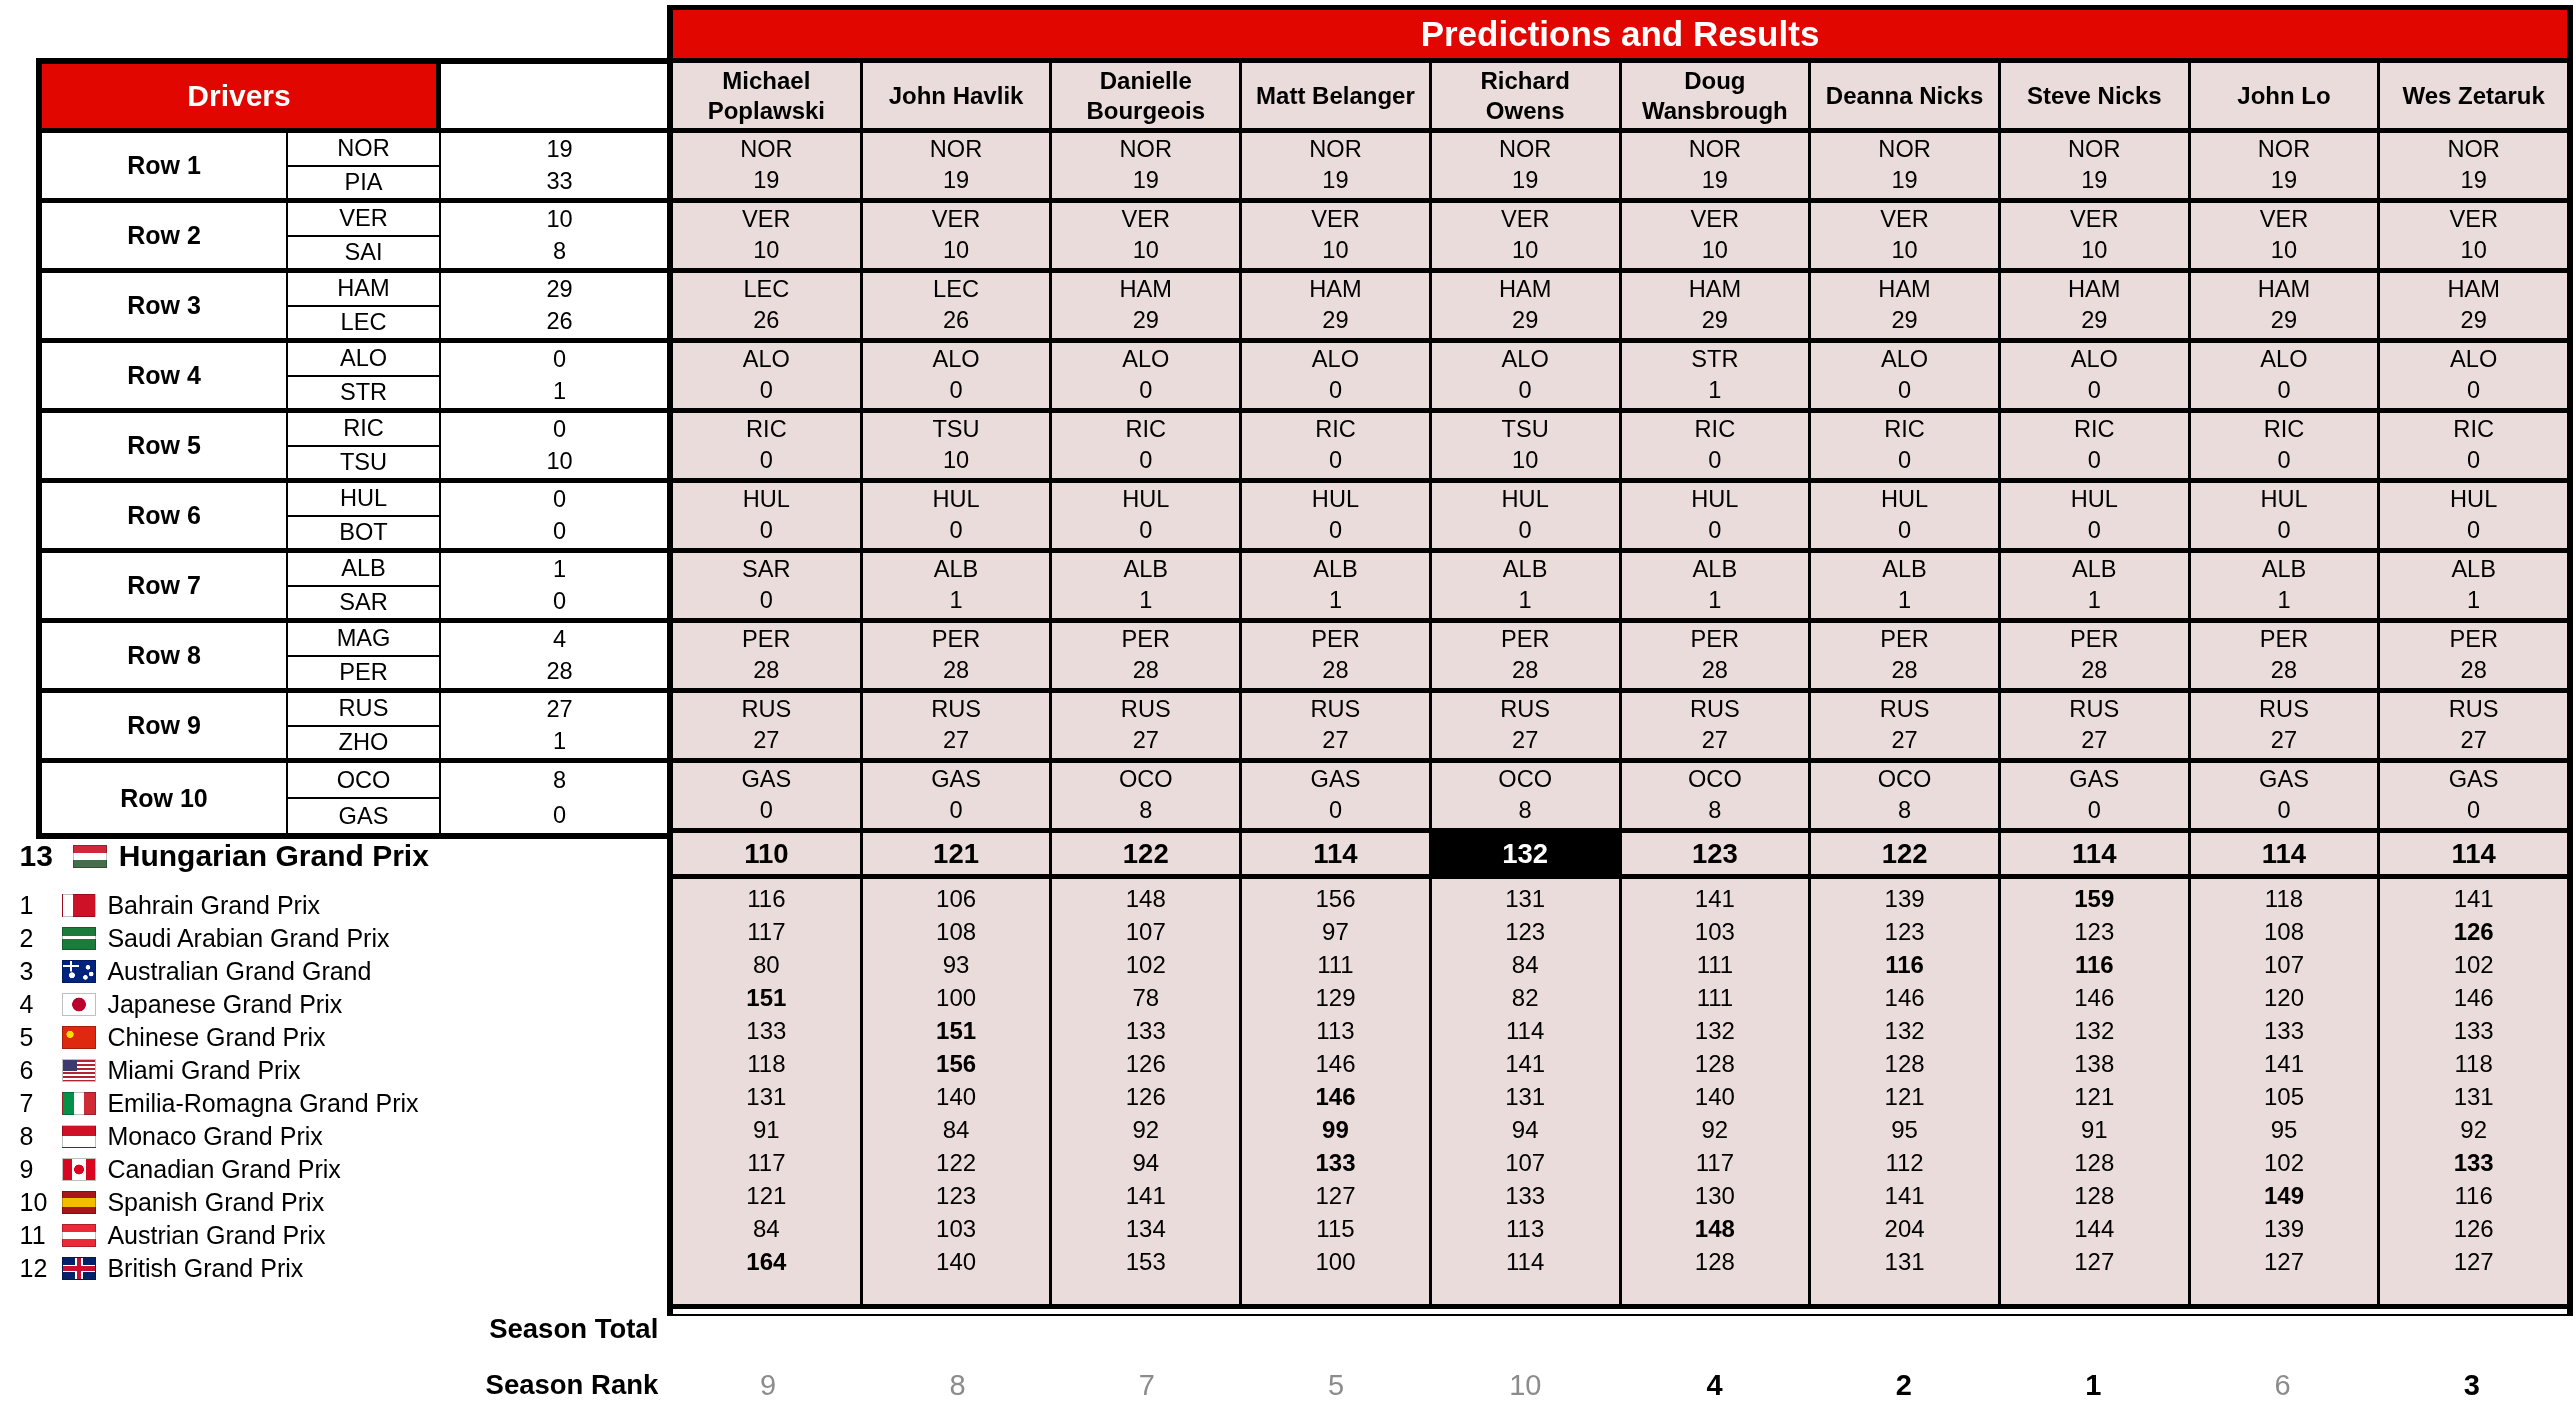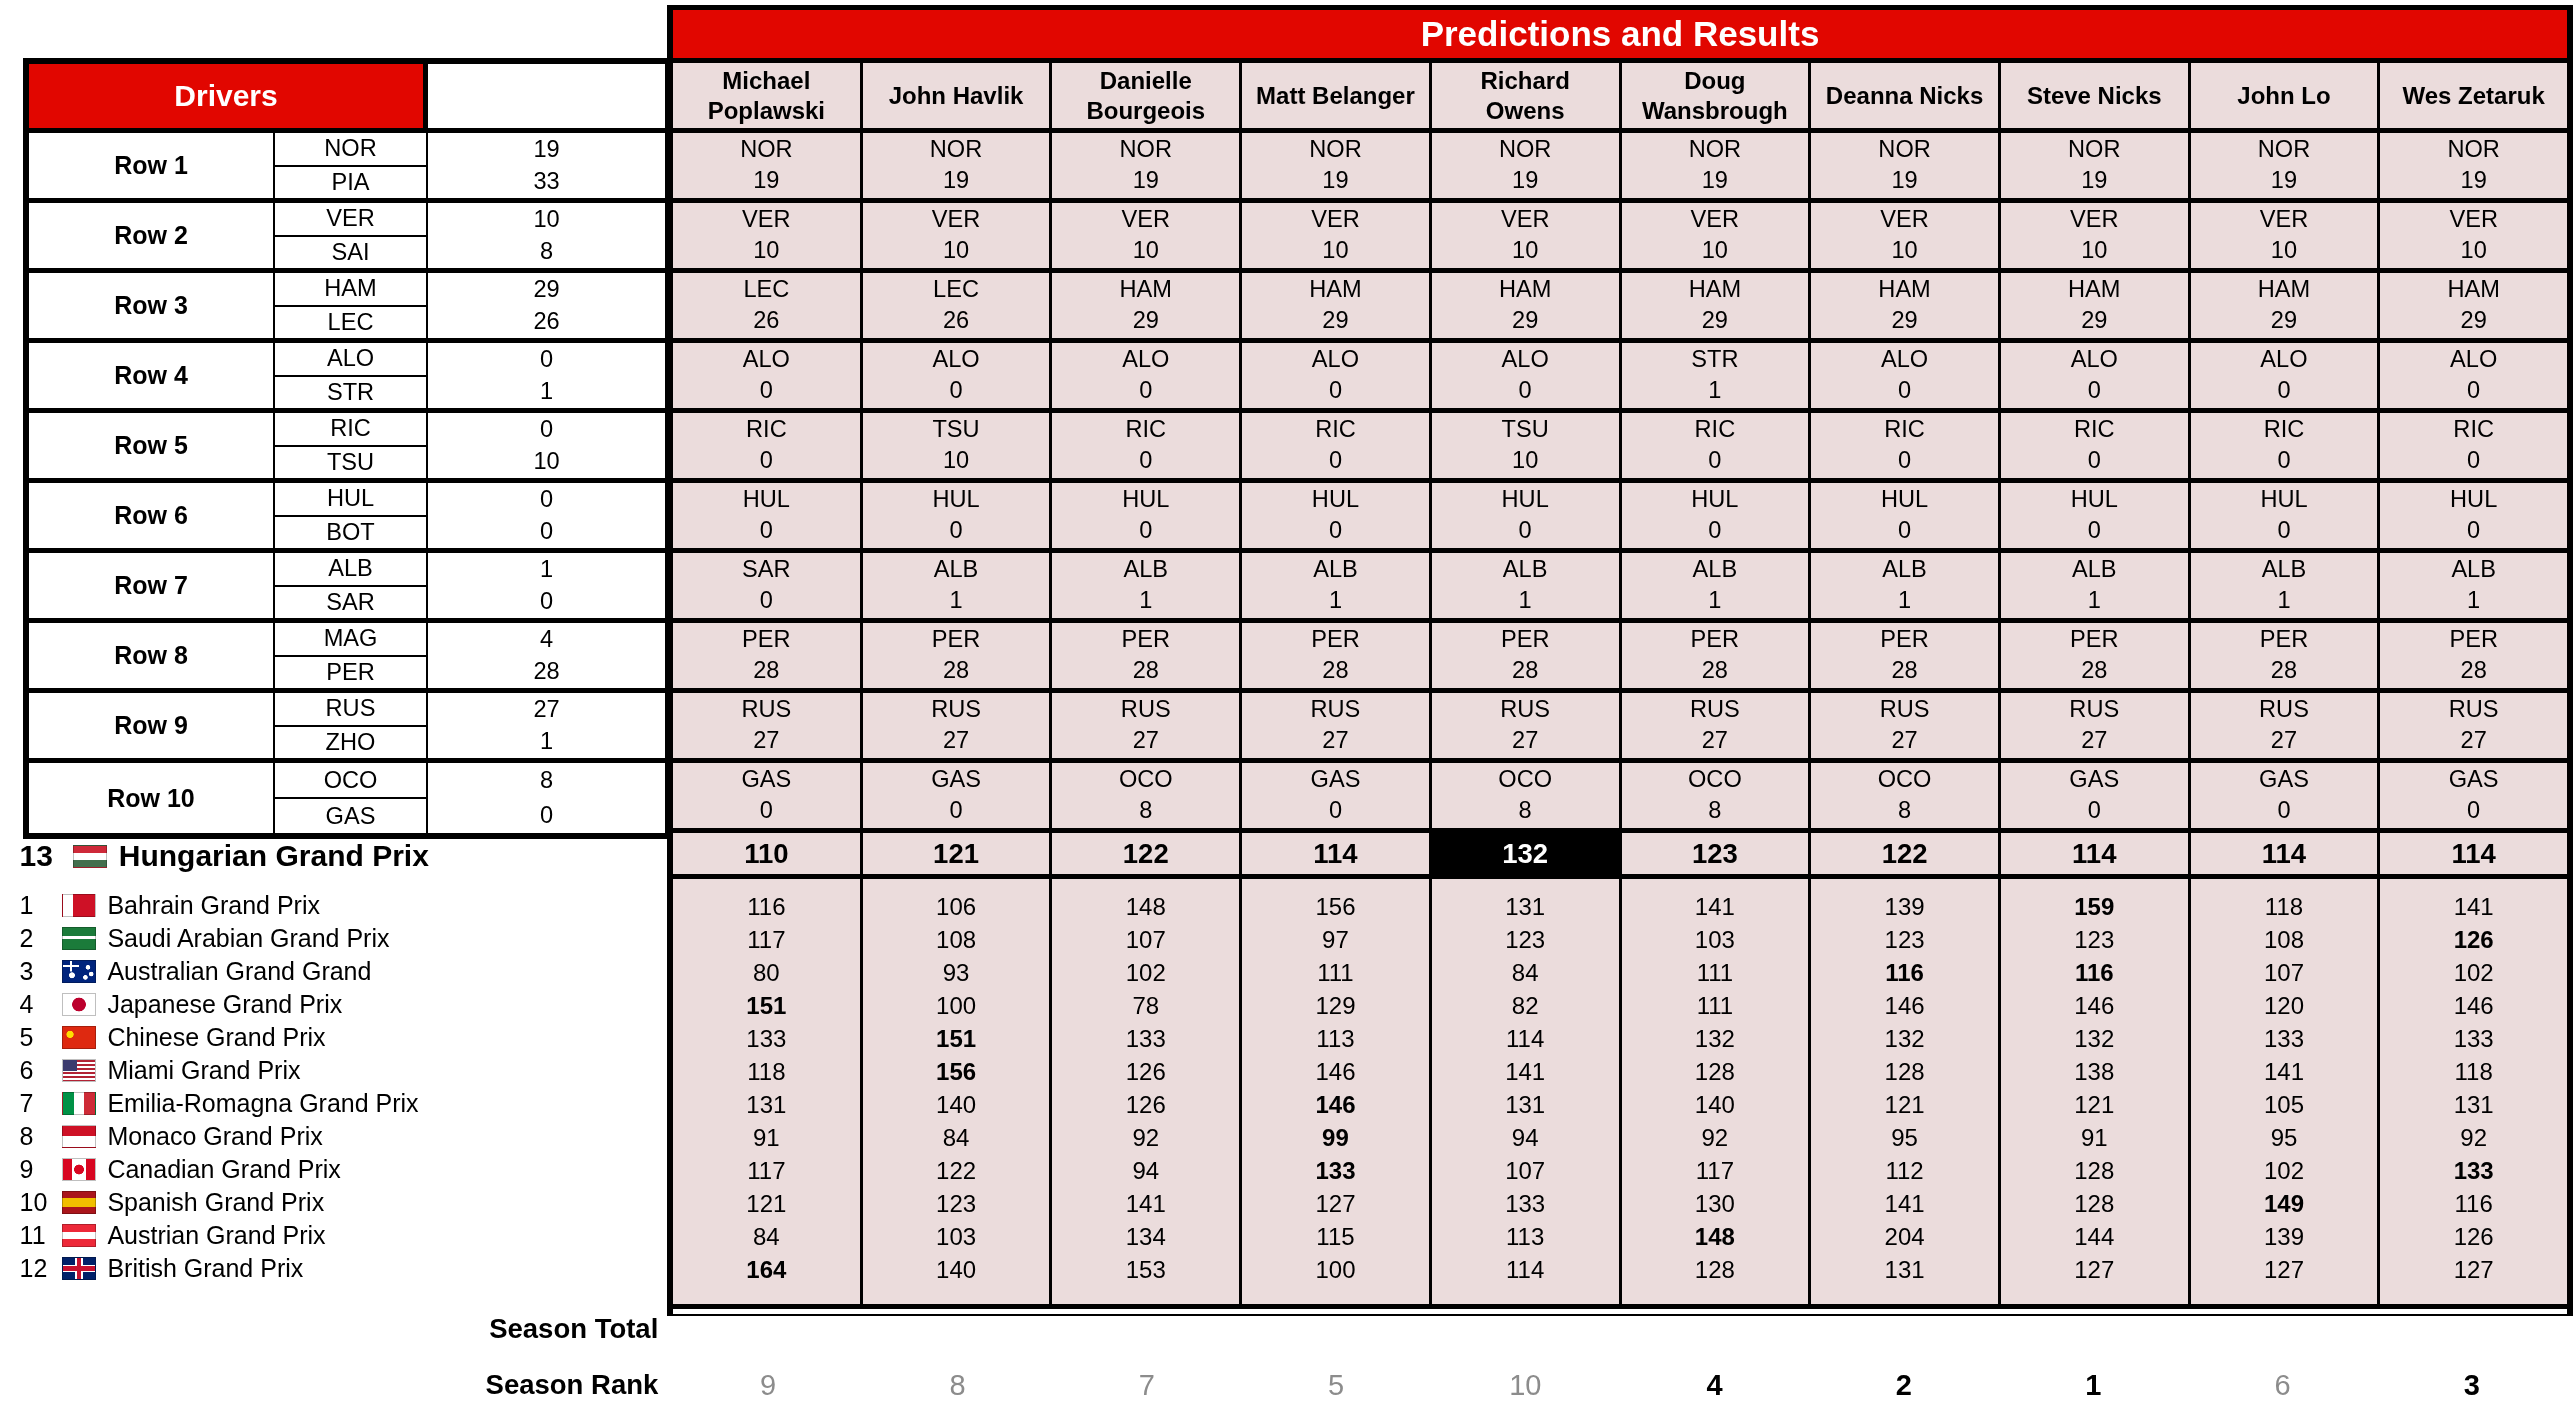--- a/index.html
+++ b/index.html
@@ -1,21 +1,21 @@
 <!DOCTYPE html>
 <html style="--red: #E10600; --pink: #EBDCDC; --hl-bg: #000000; --hl-fg: #FFFFFF; --muted: #8C8C8C;font-size:10.5px"><head>
 <meta charset="utf-8">
 <style>
   *{box-sizing:border-box;margin:0;padding:0}
   html,body{background:#fff}
   .page{position:relative;width:2576px;height:1416px;background:#fff;overflow:hidden;
         font-family:"Liberation Sans",sans-serif;color:#000}
 
   
-  #left-table{position:absolute;left:23px;top:58px;width:648px;border:6.5px solid #000;background:#fff}
+  #left-table{position:absolute;left:36px;top:58px;width:648px;border:6.5px solid #000;background:#fff}
   #left-header{display:flex;height:69px;border-bottom:5.2px solid #000}
   .lh-drivers{width:399px;border-right:5.2px solid #000;background:var(--red,#E10600);
               display:flex;align-items:center;justify-content:center;color:#fff;font-weight:bold;font-size:30px}
   .lh-points{flex:1;background:var(--red,#E10600);display:flex;align-items:center;justify-content:center;
              color:#fff;font-weight:bold;font-size:30px}
   .ltrow{display:flex;height:70px;border-bottom:5.2px solid #000}
   .ltrow:last-child{border-bottom:0}
   .lt-label{width:246px;border-right:2px solid #000;display:flex;align-items:center;justify-content:center;
             font-weight:bold;font-size:25px}
   .lt-codes{width:153px;border-right:2px solid #000;display:flex;flex-direction:column}
@@ -39,21 +39,21 @@
   .pred-cell{flex:1 1 0;background:var(--pink,#EBDCDC);border-left:3.9px solid #000;
              display:flex;flex-direction:column;align-items:center;justify-content:center;gap:5.2px;
              font-size:23.6px;line-height:1.1}
   .pred-cell:first-child{border-left:0}
   #hung-row{height:46px;border-bottom:5.9px solid #000;display:flex}
   .hung-cell{flex:1 1 0;background:var(--pink,#EBDCDC);border-left:3.9px solid #000;
              display:flex;align-items:center;justify-content:center;font-weight:bold;font-size:27.5px}
   .hung-cell:first-child{border-left:0}
   .hung-cell.win{background:var(--hl-bg,#000);color:var(--hl-fg,#fff)}
   #races-sec{height:430px;border-bottom:5.9px solid #000;display:flex;background:var(--pink,#EBDCDC)}
-  .race-col{flex:1 1 0;border-left:3.9px solid #000;padding-top:11px}
+  .race-col{flex:1 1 0;border-left:3.9px solid #000;padding-top:3px}
   .race-col:first-child{border-left:0}
   .race-val{height:33px;display:flex;align-items:center;justify-content:center;font-size:24px}
   .race-val.bold{font-weight:bold}
   #totals-row{height:37px;border-bottom:2.6px solid #000;display:flex}
   .total-cell{flex:1 1 0;background:var(--pink,#EBDCDC);border-left:3.9px solid #000;
               display:flex;align-items:center;justify-content:center;font-weight:bold;font-size:27.5px}
   .total-cell:first-child{border-left:0}
   #rule{height:6.5px;border-bottom:2.6px solid #000}
   #ranks-row{position:absolute;left:667px;top:1362px;width:1906px;height:46px;display:flex;padding:0 6.5px}
   .rank-cell{flex:1 1 0;display:flex;align-items:center;justify-content:center;font-size:29px;font-weight:bold}

